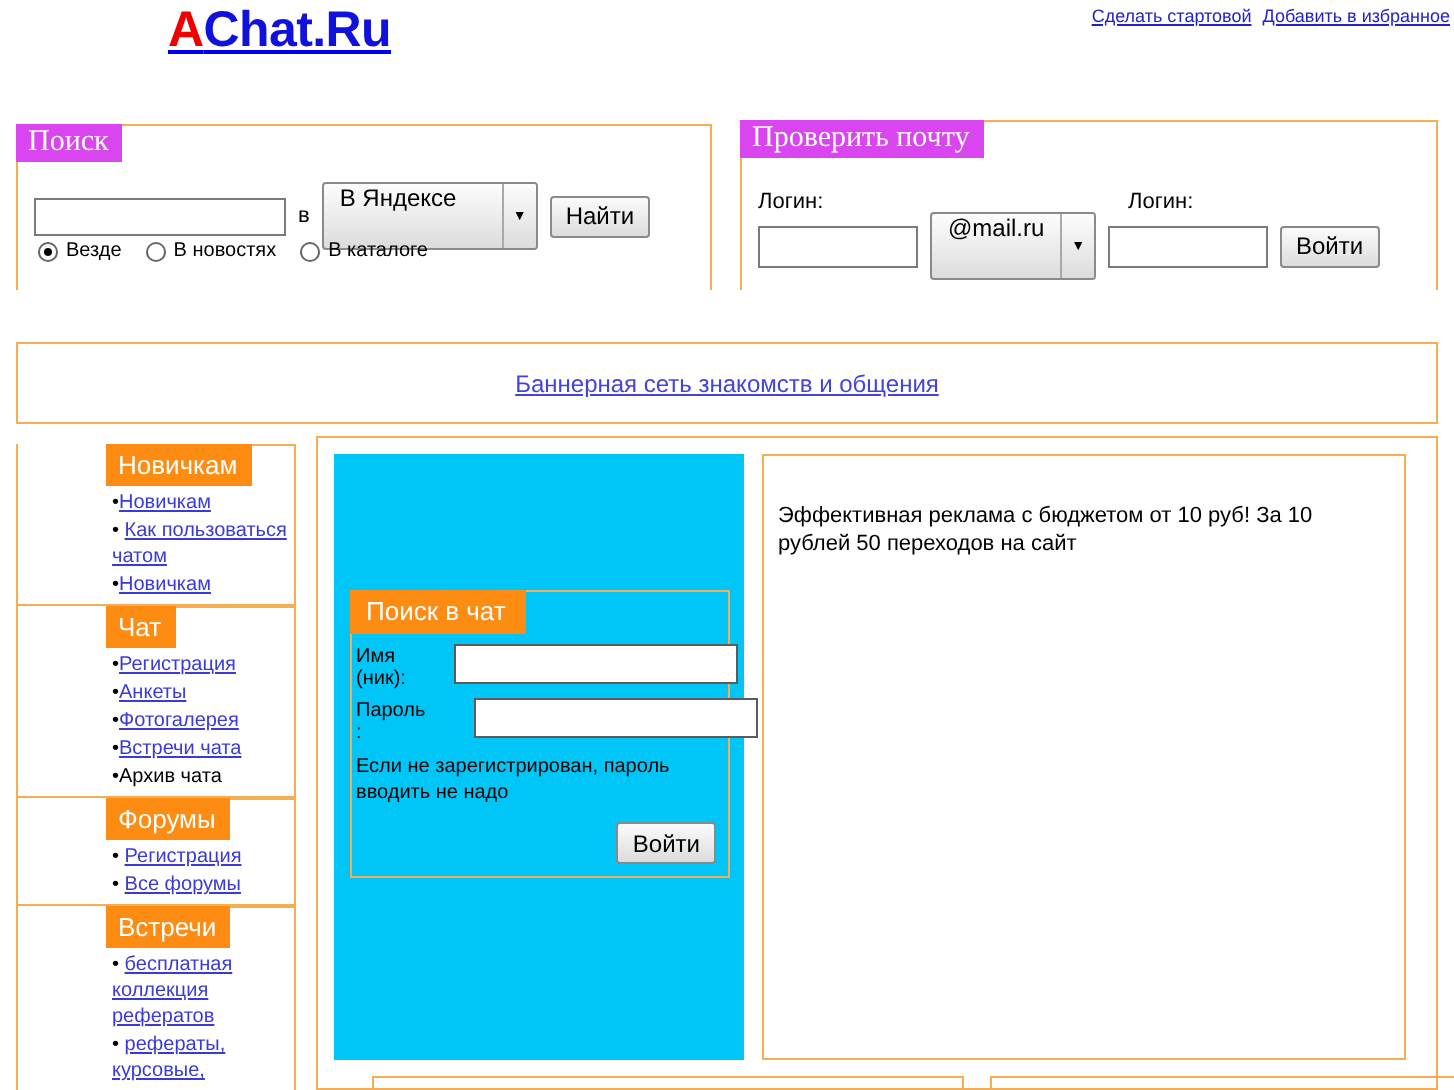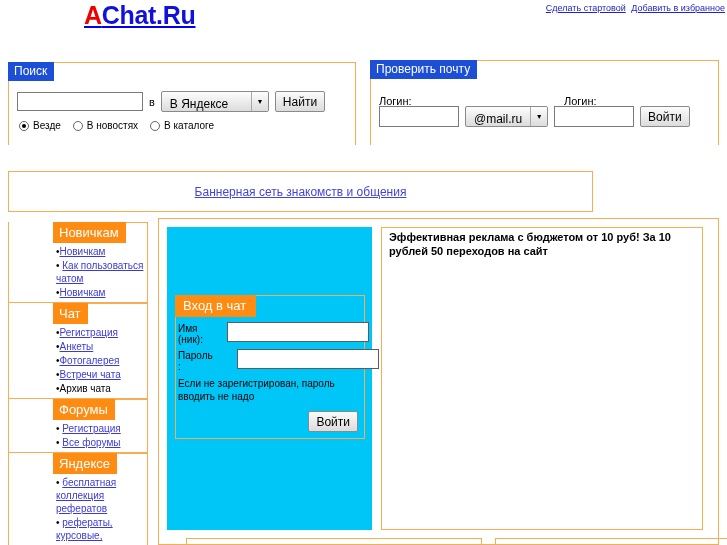--- a/index.html
+++ b/index.html
@@ -54,27 +54,28 @@
   .panel {
     position: absolute;
     border: 1px solid #f7ae52;
     background: #ffffff;
     box-sizing: border-box;
   }
   .tab {
     position: absolute;
     left: -1px;
     top: -1px;
-    background: #1d4ed8;
+    background: #d946ef;
     color: #ffffff;
-    font-size: 12px;
+    font-size: 15px;
     line-height: 19px;
     height: 19px;
     padding: 0 7px 0 6px;
     white-space: nowrap;
+    font-family: Liberation Serif, serif;
   }
 
   
   #search-panel {
     left: 8px;
     top: 62px;
     width: 348px;
     height: 83px;
     border-bottom: none;
   }
@@ -95,22 +96,22 @@
     padding: 0 3px;
     outline: none;
   }
   .lbl-v {
     margin: 0 6px;
     font-size: 11px;
   }
   .sel {
     box-sizing: border-box;
     display: inline-flex;
-    align-items: flex-end;
-    height: 21px;
+    align-items: flex-start;
+    height: 34px;
     border: 1px solid #8a8a8a;
     background: linear-gradient(#fdfdfd, #dcdcdc);
     font-size: 12px;
     border-radius: 2px;
     overflow: hidden;
   }
   .sel .sel-text {
     padding: 0 8px;
     white-space: nowrap;
   }
@@ -195,21 +196,21 @@
     top: 45px;
     display: flex;
     align-items: center;
   }
 
   
   #banner {
     position: absolute;
     left: 8px;
     top: 171px;
-    width: 585px;
+    width: 711px;
     height: 41px;
     border: 1px solid #f7ae52;
     box-sizing: border-box;
     display: flex;
     align-items: center;
     justify-content: center;
   }
   #banner a {
     color: #4444dd;
     text-decoration: underline;
@@ -343,23 +344,23 @@
     position: absolute;
     left: 222px;
     top: 8px;
     width: 322px;
     height: 303px;
     border: 1px solid #f7ae52;
     box-sizing: border-box;
     background: #ffffff;
   }
   #adbox .adtext {
-    margin: 2px 8px 0 7px;
+    margin: 23px 8px 0 7px;
     font-size: 11px;
-    font-weight: bold;
+    font-weight: normal;
     line-height: 14px;
   }
 
   
   #bottom-left-panel {
     position: absolute;
     left: 186px;
     top: 538px;
     width: 296px;
     height: 20px;
@@ -466,21 +467,21 @@
       <span class="tabtext">Форумы</span>
     </div>
     <div class="side-list">
       <div class="li"><span>• </span><a href="#">Регистрация</a></div>
       <div class="li"><span>• </span><a href="#">Все форумы</a></div>
     </div>
   </div>
 
   <div class="side-block">
     <div class="side-head">
-      <span class="tabtext">Яндексе</span>
+      <span class="tabtext">Встречи</span>
     </div>
     <div class="side-list">
       <div class="li"><span>• </span><a href="#">бесплатная коллекция рефератов</a></div>
       <div class="li"><span>• </span><a href="#">рефераты, курсовые, дипломы на заказ</a></div>
     </div>
   </div>
 
   <div class="side-block">
     <div class="side-head">
       <span class="tabtext">Полезное</span>
@@ -488,21 +489,21 @@
     <div class="side-list" style="height:10px"></div>
   </div>
 
 </div>
 
 <div id="content">
 
   <div id="chatbox">
     <div id="chat-login">
       <div class="chat-head">
-        <span class="tabtext">Вход в чат</span>
+        <span class="tabtext">Поиск в чат</span>
       </div>
       <div class="chat-field">
         <span class="cflabel">Имя (ник):</span>
         <input class="txt" value="" style="">
       </div>
       <div class="chat-field">
         <span class="cflabel">Пароль :</span>
         <input class="txt" type="password" value="" style="">
       </div>
       <div class="chat-note">Если не зарегистрирован, пароль вводить не надо</div>

